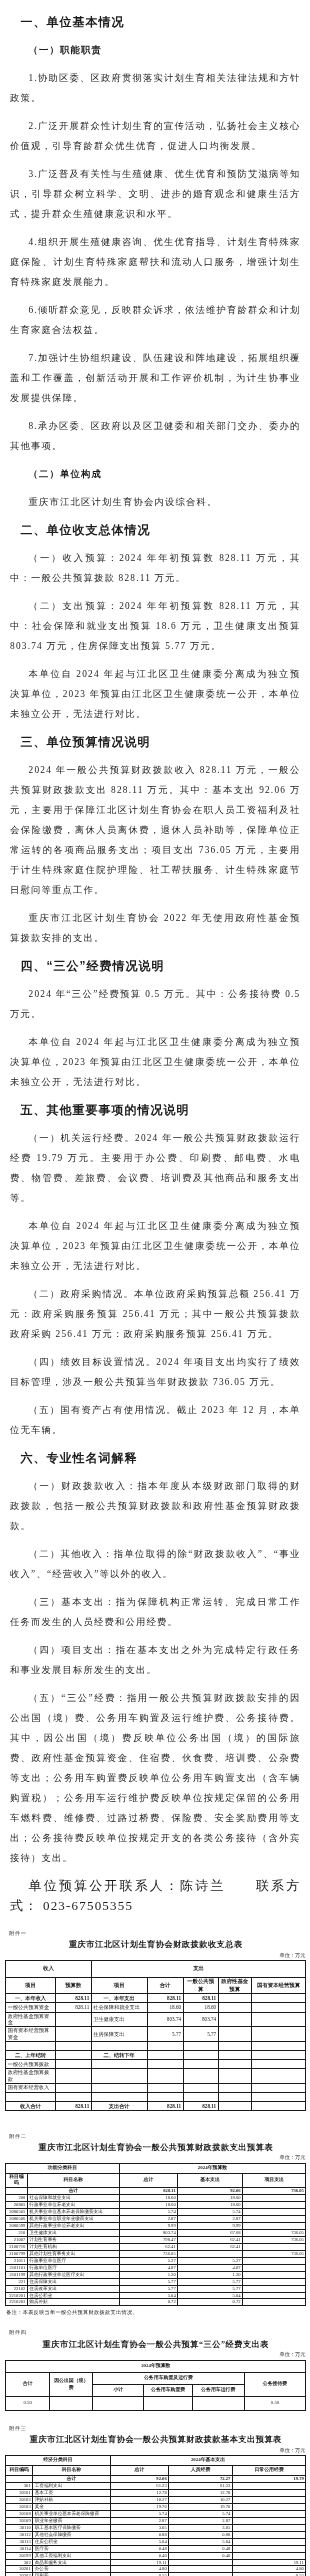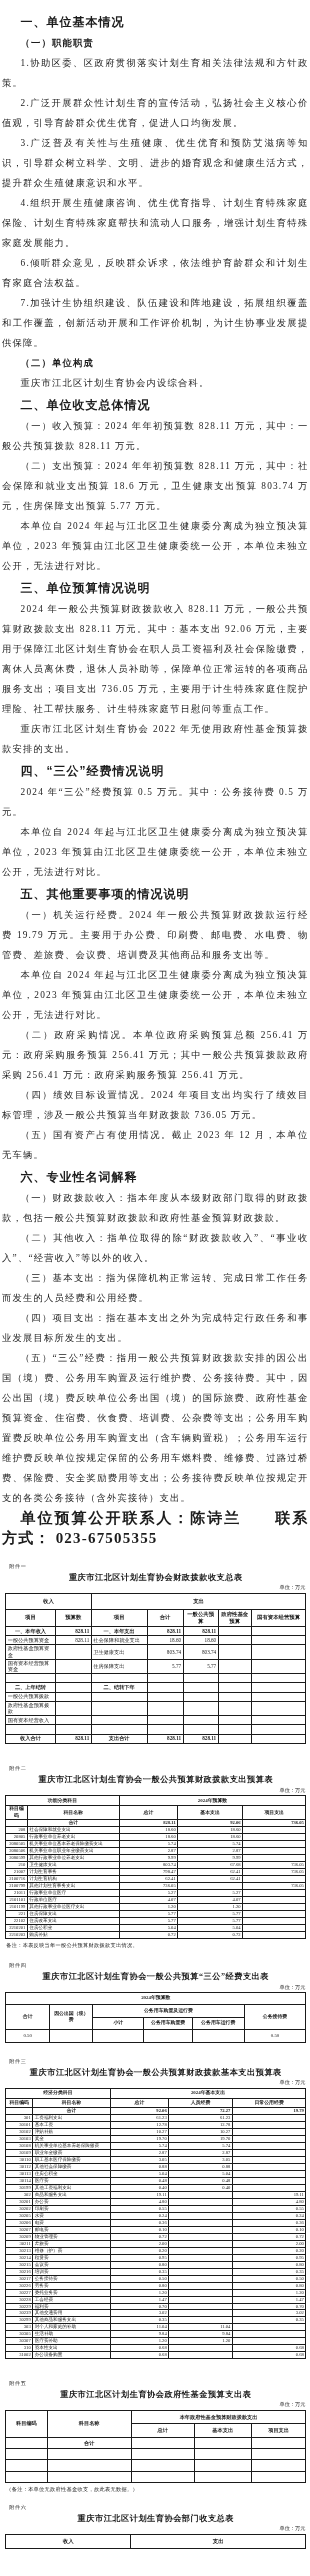--- a/index.html
+++ b/index.html
@@ -1,25 +1,25 @@
 <!DOCTYPE html>
 <html style="font-size:8.2px"><head>
 <meta charset="utf-8">
 <style>
   html,body{margin:0;padding:0;background:#ffffff;}
   #page{width:311px;height:3511px;background:#fff;overflow:hidden;position:relative;
         font-family:"Liberation Serif","DejaVu Serif",serif;color:#1c1c1c;}
   
   #doc{padding:10.3px 2.6px 0 2.1px;font-size:9.3px;line-height:20px;letter-spacing:1.2px;text-align:justify;}
-  #doc p{margin:0;}
+  #doc p{margin:8px;}
   #doc .h1{font-family:"Liberation Sans","DejaVu Sans",sans-serif;font-weight:bold;font-size:12px;
            letter-spacing:1px;text-indent:18.5px;margin:1.5px 0;}
   #doc .h2{font-weight:bold;font-size:9.3px;text-indent:18.5px;}
   #doc .p{text-indent:18.5px;}
-  #doc .contact{font-weight:bold;font-size:15px;text-indent:18.5px;}
+  #doc .contact{font-weight:normal;font-size:13px;text-indent:18.5px;}
   
   .att{margin-left:5.2px;margin-right:4.6px;}
   .att-label{font-size:5.2px;letter-spacing:0.5px;margin:0 0 1px 4.1px;}
   .att-title{text-align:center;font-weight:bold;font-size:8.2px;letter-spacing:0.5px;margin:2.1px 0 1px;}
   .meta-row{display:flex;justify-content:flex-end;font-size:5.2px;margin:1.5px 1px 1.5px;}
   table{width:100%;border-collapse:collapse;table-layout:fixed;letter-spacing:0;}
   th,td{border:0.5px solid #1a1a1a;padding:0 1.5px;overflow:hidden;word-break:break-all;}
   th{font-weight:bold;text-align:center;line-height:1.35;}
   td{line-height:1.3;}
   .al-l{text-align:left}.al-c{text-align:center}.al-r{text-align:right}.bd{font-weight:bold}
@@ -38,20 +38,21 @@
 <div id="page">
   <div id="doc">
       <p class="h1">一、单位基本情况</p>
       <p class="h2">（一）职能职责</p>
       <p class="p">1.协助区委、区政府贯彻落实计划生育相关法律法规和方针政策。</p>
       <p class="p">2.广泛开展群众性计划生育的宣传活动，弘扬社会主义核心价值观，引导育龄群众优生优育，促进人口均衡发展。</p>
       <p class="p">3.广泛普及有关性与生殖健康、优生优育和预防艾滋病等知识，引导群众树立科学、文明、进步的婚育观念和健康生活方式，提升群众生殖健康意识和水平。</p>
       <p class="p">4.组织开展生殖健康咨询、优生优育指导、计划生育特殊家庭保险、计划生育特殊家庭帮扶和流动人口服务，增强计划生育特殊家庭发展能力。</p>
       <p class="p">6.倾听群众意见，反映群众诉求，依法维护育龄群众和计划生育家庭合法权益。</p>
       <p class="p">7.加强计生协组织建设、队伍建设和阵地建设，拓展组织覆盖和工作覆盖，创新活动开展和工作评价机制，为计生协事业发展提供保障。</p>
+      <p class="p">8.承办区委、区政府以及区卫健委和相关部门交办、委办的其他事项。</p>
       <p class="h2">（二）单位构成</p>
       <p class="p">重庆市江北区计划生育协会内设综合科。</p>
       <p class="h1">二、单位收支总体情况</p>
       <p class="p">（一）收入预算：2024 年年初预算数 828.11 万元，其中：一般公共预算拨款 828.11 万元。</p>
       <p class="p">（二）支出预算：2024 年年初预算数 828.11 万元，其中：社会保障和就业支出预算 18.6 万元，卫生健康支出预算 803.74 万元，住房保障支出预算 5.77 万元。</p>
       <p class="p">本单位自 2024 年起与江北区卫生健康委分离成为独立预决算单位，2023 年预算由江北区卫生健康委统一公开，本单位未独立公开，无法进行对比。</p>
       <p class="h1">三、单位预算情况说明</p>
       <p class="p">2024 年一般公共预算财政拨款收入 828.11 万元，一般公共预算财政拨款支出 828.11 万元。其中：基本支出 92.06 万元，主要用于保障江北区计划生育协会在职人员工资福利及社会保险缴费，离休人员离休费，退休人员补助等，保障单位正常运转的各项商品服务支出；项目支出 736.05 万元，主要用于计生特殊家庭住院护理险、社工帮扶服务、计生特殊家庭节日慰问等重点工作。</p>
       <p class="p">重庆市江北区计划生育协会 2022 年无使用政府性基金预算拨款安排的支出。</p>
       <p class="h1">四、“三公”经费情况说明</p>

